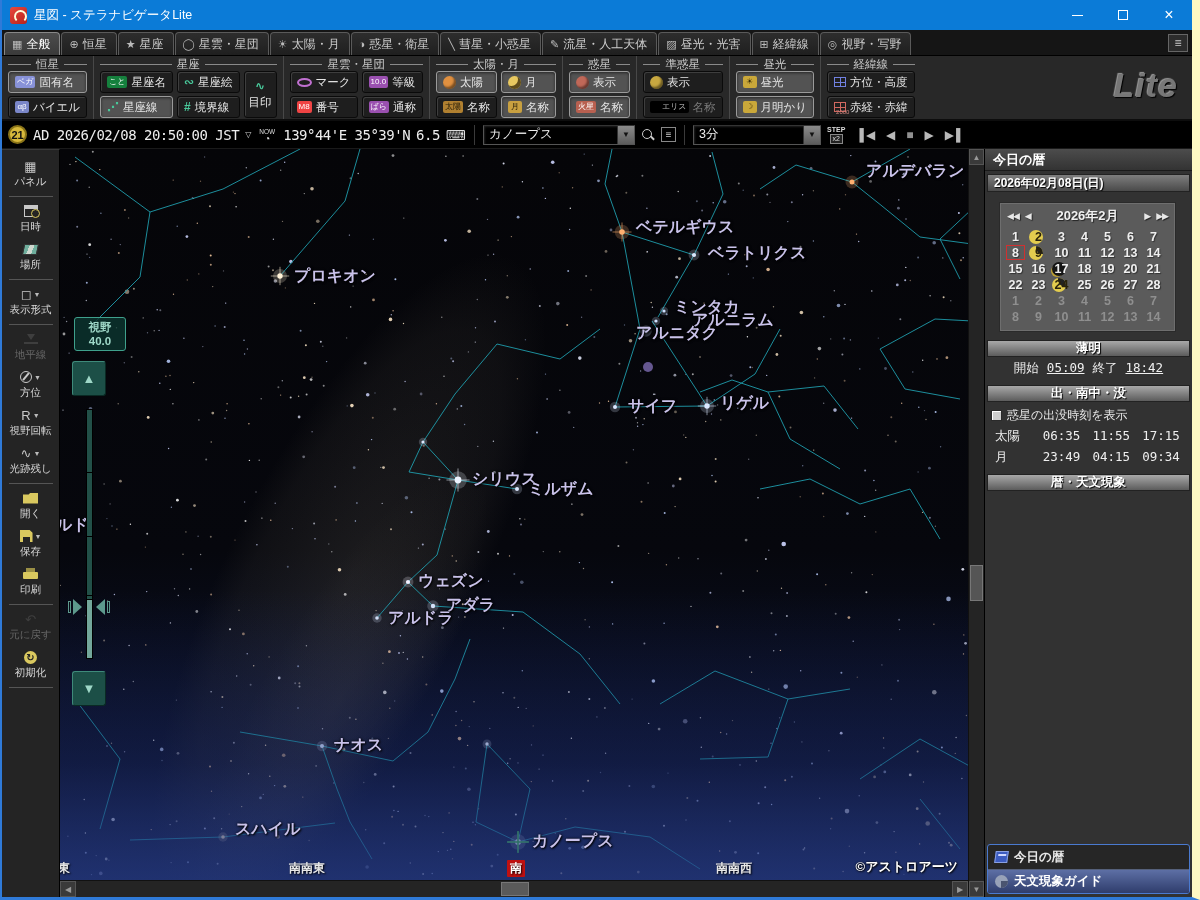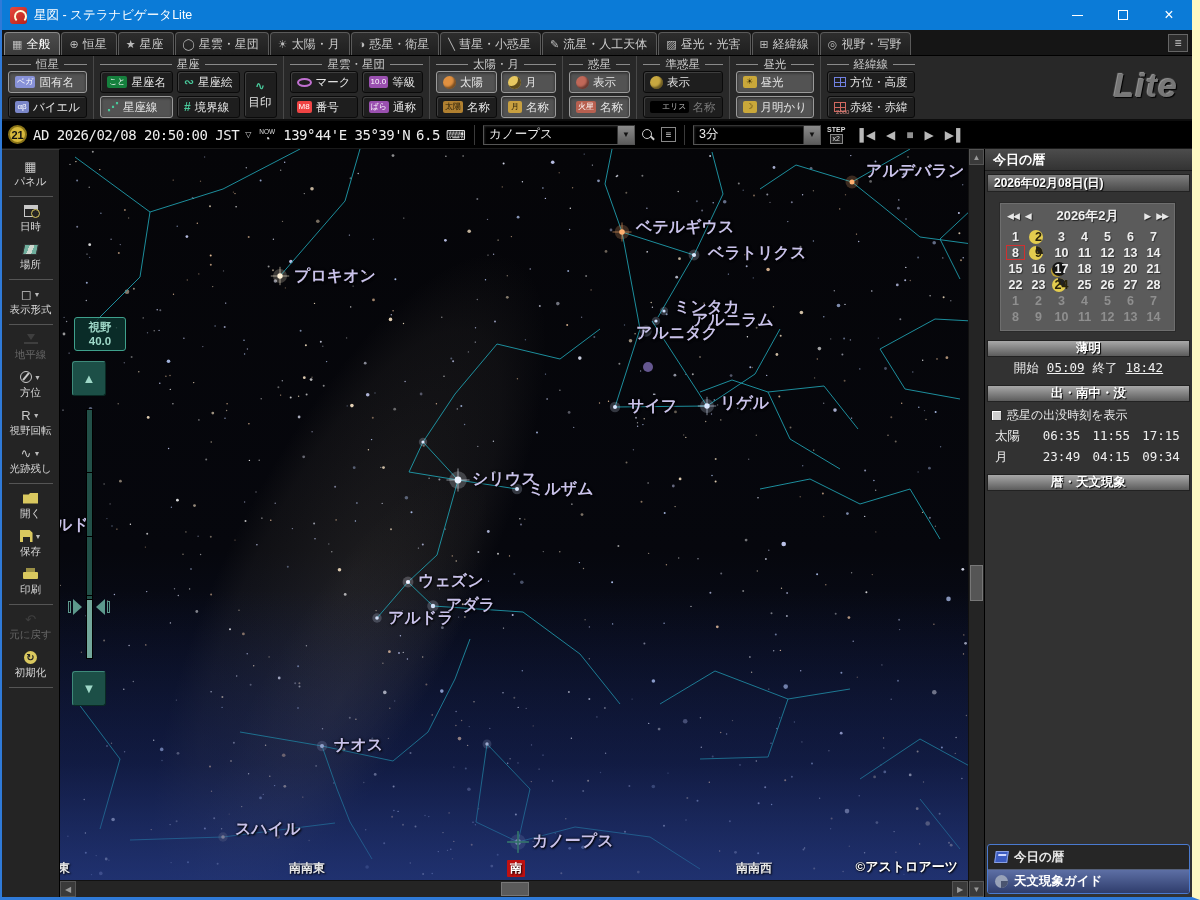--- a/index.html
+++ b/index.html
@@ -1453,21 +1453,21 @@
           <div class="fshandle-l"></div>
           <div class="fshandle-r"></div>
           <div class="fsbar-l"></div>
           <div class="fsbar-r"></div>
         </div>
         <div class="zoombtn down">▼</div>
         <div class="dirstrip" id="dirstrip">
             <span class="dirlabel" style="left: 4px;">東</span>
             <span class="dirlabel" style="left: 226px; margin-left: 21px;">南南東</span>
             <span class="dirlabel hl" style="left: 456px;">南</span>
-            <span class="dirlabel" style="left: 694px;">南南西</span>
+            <span class="dirlabel" style="left: 674px;">南南西</span>
           </div>
         <div class="copyright">©アストロアーツ</div>
       </div>
       <div class="hscroll">
         <div class="sarrow">◀</div>
         <div class="strack">
             <div class="sthumb"></div>
           </div>
         <div class="sarrow">▶</div>
       </div>

